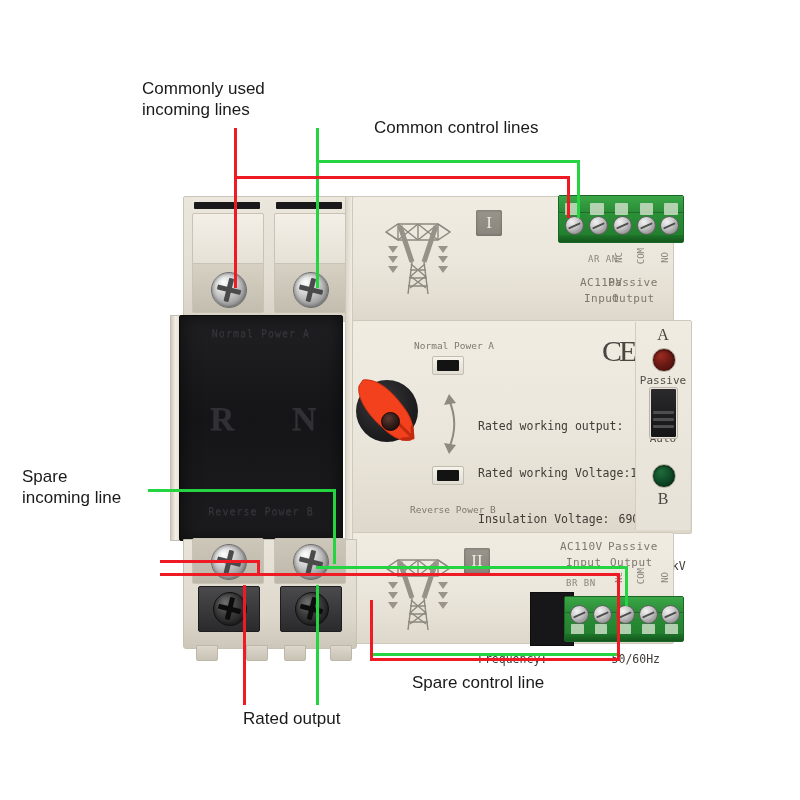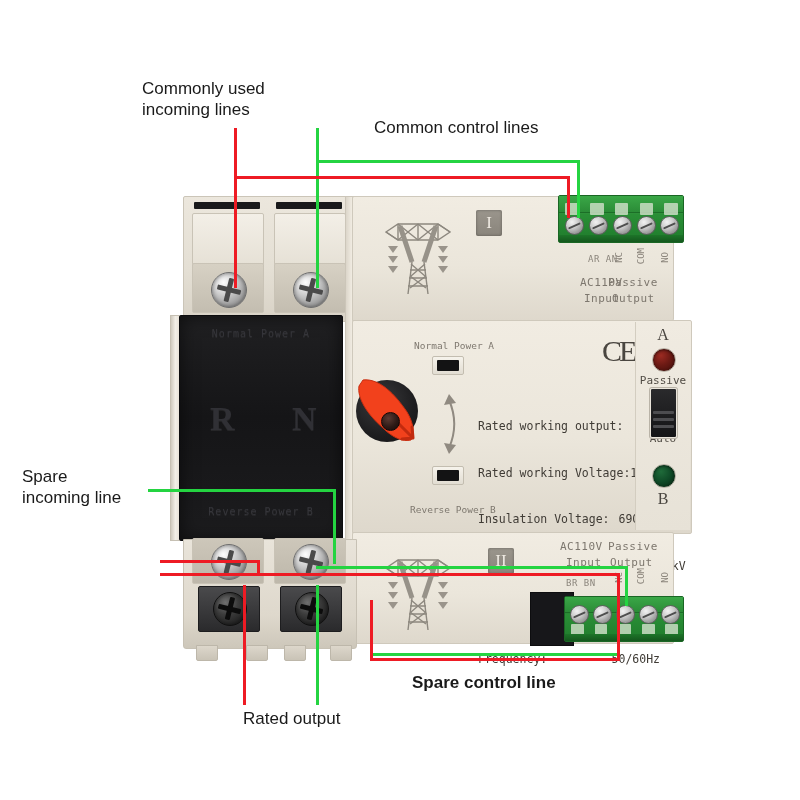--- a/index.html
+++ b/index.html
@@ -391,21 +391,21 @@
     </g>
     <g fill="#9a948b">
       <path d="M10 40 l10 0 l-5 7 Z"></path>
         <path d="M10 50 l10 0 l-5 7 Z"></path>
         <path d="M10 60 l10 0 l-5 7 Z"></path>
       <path d="M60 40 l10 0 l-5 7 Z"></path>
         <path d="M60 50 l10 0 l-5 7 Z"></path>
         <path d="M60 60 l10 0 l-5 7 Z"></path>
     </g>
   </svg>
-  <div class="numbox" style="left:488px;top:548px;">II</div>
+  <div class="numbox" style="left:464px;top:548px;">II</div>
 
   <div class="tlabel tbig" style="left:560px;top:540px;">AC110V</div>
   <div class="tlabel tbig" style="left:608px;top:540px;">Passive</div>
   <div class="tlabel tbig" style="left:566px;top:556px;">Input</div>
   <div class="tlabel tbig" style="left:610px;top:556px;">Output</div>
   <div class="tlabel" style="left:566px;top:578px;">BR BN</div>
   <div class="tlabel vert" style="left:614px;top:572px;">NC</div>
   <div class="tlabel vert" style="left:636px;top:568px;">COM</div>
   <div class="tlabel vert" style="left:660px;top:572px;">NO</div>
 
@@ -475,15 +475,15 @@
   <div class="ln vline red" style="left:243px;top:585px;height:120px;"></div>
 
   <div class="ln vline green" style="left:316px;top:585px;height:120px;"></div>
 
   <div class="anno c" style="left:142px;top:78px;width:186px;">Commonly used
 incoming lines</div>
   <div class="anno c" style="left:22px;top:466px;width:130px;">Spare
 incoming line</div>
   <div class="anno" style="left:374px;top:117px;">Common control lines</div>
   <div class="anno" style="left:243px;top:708px;">Rated output</div>
-  <div class="anno" style="left:412px;top:672px;font-weight:bold;">Spare control line</div>
+  <div class="anno" style="left:412px;top:672px;">Spare control line</div>
 
 </div>
 
 </body></html>

